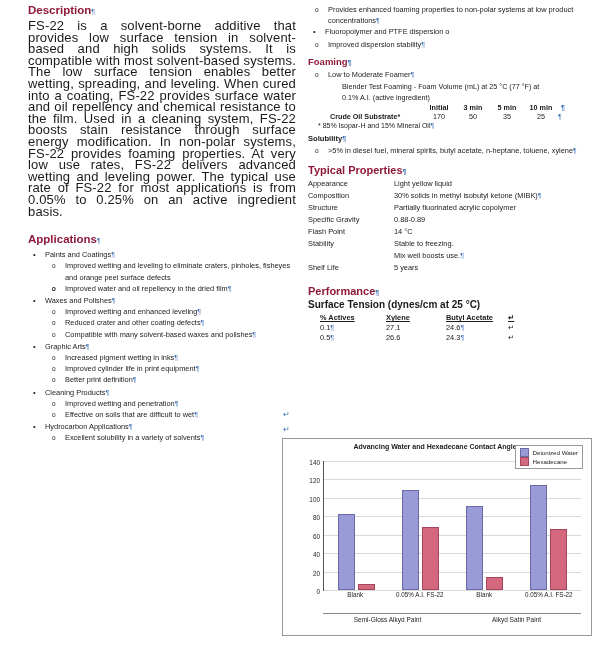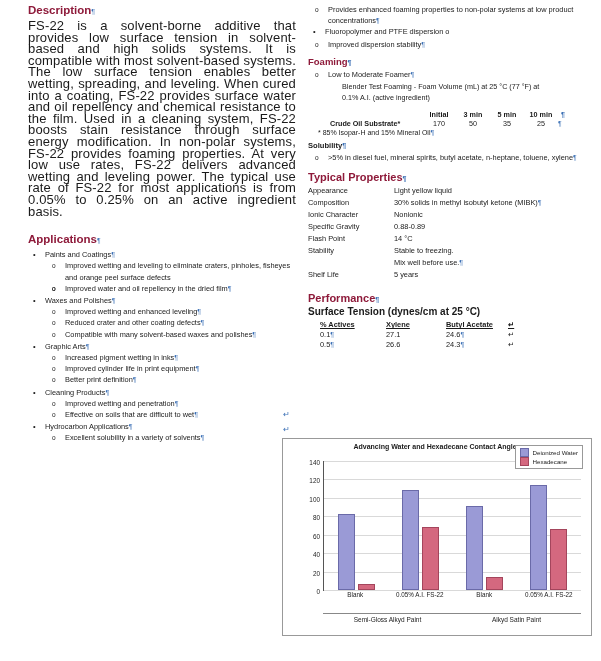--- a/index.html
+++ b/index.html
@@ -385,21 +385,21 @@
     <div class="foaming-head">
       <span>Foaming</span><span class="pilcrow">¶</span>
     </div>
 
     <ul class="lvl2">
       <li><span class="obullet">o</span><span>Low to Moderate Foamer</span><span class="pilcrow">¶</span></li>
     </ul>
 
     <div class="foam-note">Blender Test Foaming - Foam Volume (mL) at 25 °C (77 °F) at 0.1% A.I. (active ingredient)</div>
 
-    <table class="foam" style="margin-top:7px;">
+    <table class="foam" style="margin-top:0;">
       <tbody>
           <tr class="foam-hdr">
         <td style="width:86px;"></td>
         <td class="num">Initial</td>
         <td class="num">3 min</td>
         <td class="num">5 min</td>
         <td class="num">10 min</td>
         <td style="width:10px;"><span class="pilcrow">¶</span></td>
       </tr>
       <tr>
@@ -431,38 +431,38 @@
       <tbody>
           <tr>
             <td class="k">Appearance</td>
             <td>Light yellow liquid</td>
           </tr>
       <tr>
             <td class="k">Composition</td>
             <td><span>30% solids in methyl isobutyl ketone (MIBK)</span><span class="pilcrow">¶</span></td>
           </tr>
       <tr>
-            <td class="k">Ionic Character</td>
-            <td>Nonionic</td>
+            <td class="k">Structure</td>
+            <td>Partially fluorinated acrylic copolymer</td>
           </tr>
       <tr>
             <td class="k">Specific Gravity</td>
             <td>0.88-0.89</td>
           </tr>
       <tr>
             <td class="k">Flash Point</td>
             <td>14 °C</td>
           </tr>
       <tr>
             <td class="k">Stability</td>
             <td>Stable to freezing.</td>
           </tr>
       <tr>
             <td class="k"></td>
-            <td><span>Mix well before use.</span><span class="pilcrow">¶</span></td>
+            <td><span>Mix well boosts use.</span><span class="pilcrow">¶</span></td>
           </tr>
       <tr>
             <td class="k">Shelf Life</td>
             <td>5 years</td>
           </tr>
     </tbody>
       </table>
 
     <h3 class="perf">
       <span>Performance</span><span class="pilcrow">¶</span>

